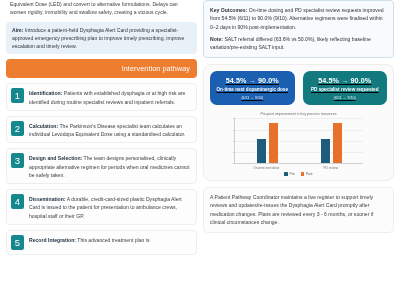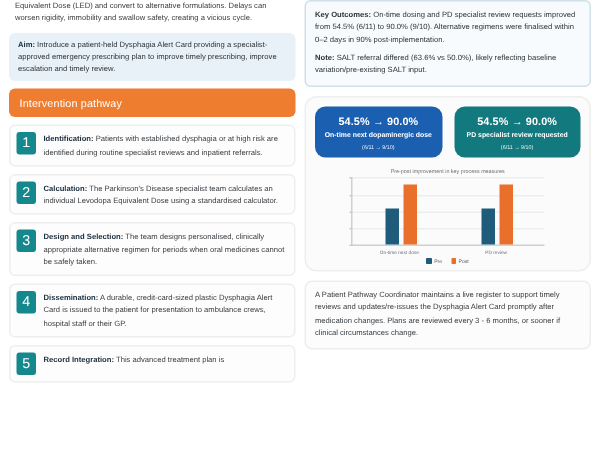--- a/index.html
+++ b/index.html
@@ -37,21 +37,21 @@
   .aim-box b, .kv b { color: #1b2d3c; }
 
   
   .band {
     border-radius: 4px;
     padding: 5px 7px;
     color: #ffffff;
     font-size: 7.2px;
     letter-spacing: .1px;
   }
-  .band-orange { background: #ef7d30; }
+  .band-orange { background: #ef7d30; text-align: right; }
   .band-teal   { background: #1d8c8f; }
 
   
   .step {
     display: flex;
     gap: 5px;
     align-items: flex-start;
     background: #fdfdfd;
     border: 1px solid #eceff0;
     border-radius: 4px;
@@ -87,21 +87,21 @@
     color: #2f3438;
   }
   .outcome-card .gap { height: 4px; }
 
   .results-panel {
     background: #fbfbfb;
     border: 1px solid #eeeeee;
     border-radius: 8px;
     padding: 6px 6px 4px 6px;
   }
-  .stat-row { display: flex; gap: 8px; justify-content: center; }
+  .stat-row { display: flex; gap: 8px; justify-content: center; text-decoration: underline; }
   .stat {
     flex: 1;
     border-radius: 7px;
     padding: 5px 3px 5px 3px;
     text-align: center;
     color: #ffffff;
   }
   .stat-blue { background: #1b5fb0; }
   .stat-teal { background: #12797e; }
   .stat-head { font-size: 7.2px; font-weight: bold; letter-spacing: .1px; }

